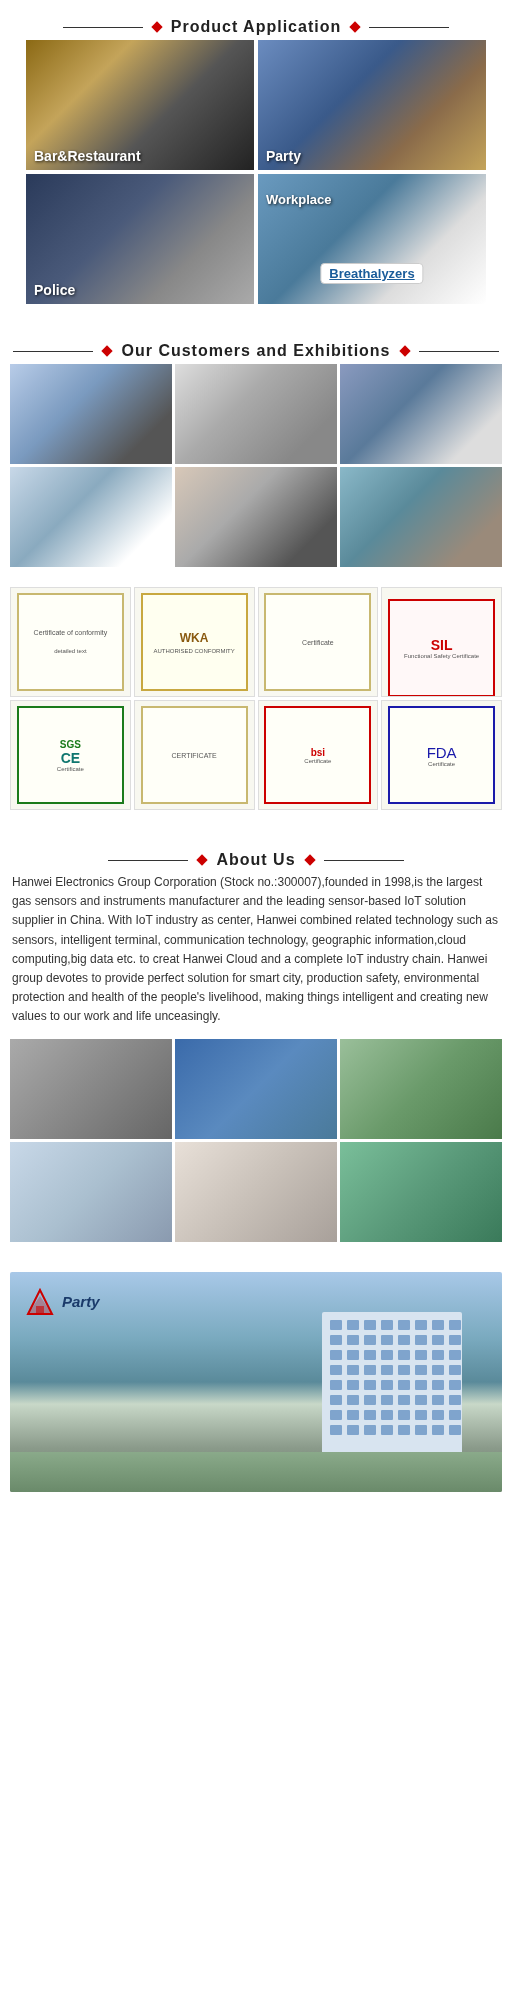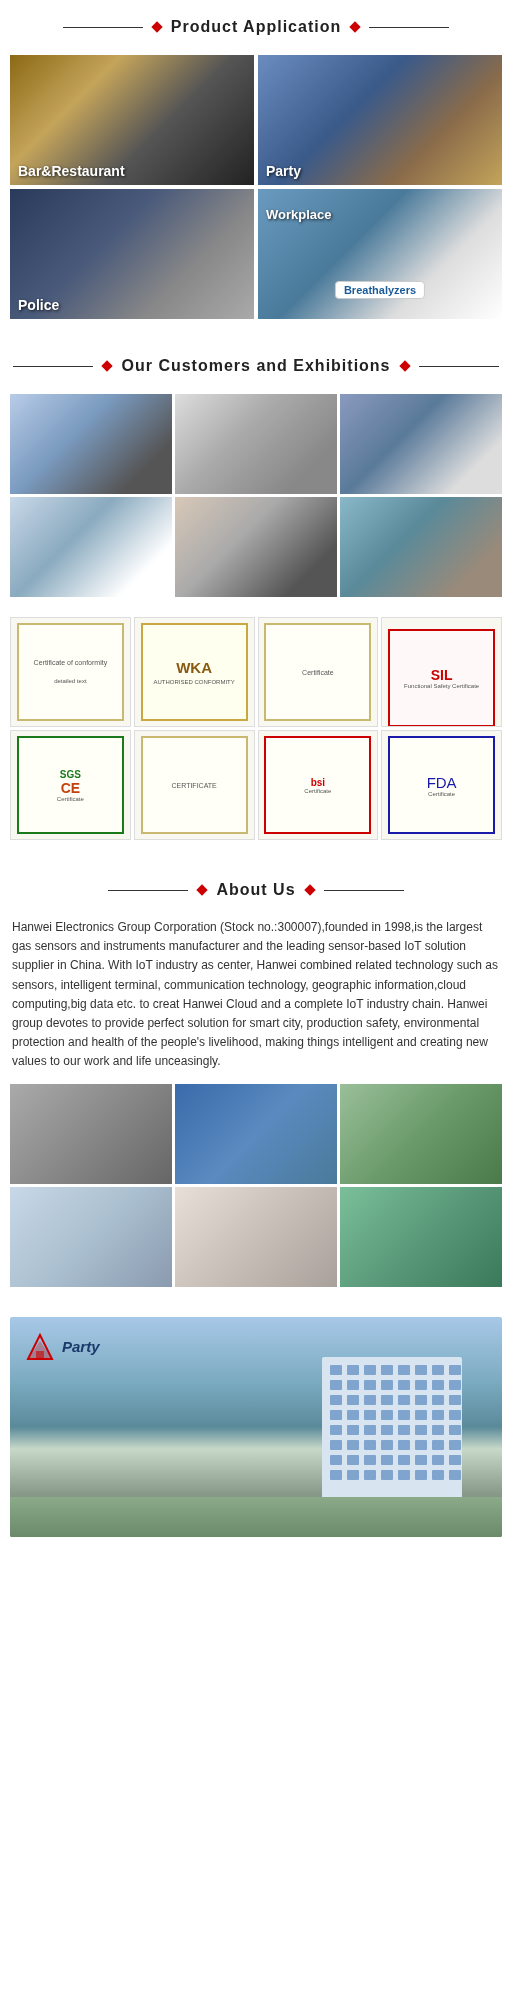--- a/index.html
+++ b/index.html
@@ -9,21 +9,21 @@
       font-family: Arial, sans-serif;
       overflow-x: hidden;
     }
 
     
     .section-header {
       display: flex;
       align-items: center;
       justify-content: center;
       gap: 10px;
-      padding: 18px 0 19px;
+      padding: 18px 0 4px;
     }
     .section-header .line {
       flex: 1;
       height: 1px;
       background: #333;
       max-width: 80px;
     }
     .section-header .diamond {
       width: 8px; height: 8px;
       background: #c00;
@@ -31,21 +31,21 @@
     }
     .section-header .title {
       font-size: 16px;
       font-weight: bold;
       color: #222;
       letter-spacing: 1px;
     }
 
     
     .product-app-section {
-      padding: 0 10px 20px;
+      padding: 0 26px 20px;
     }
     .product-grid {
       display: grid;
       grid-template-columns: 1fr 1fr;
       gap: 4px;
     }
     .product-cell {
       position: relative;
       height: 130px;
       overflow: hidden;
@@ -76,25 +76,26 @@
 
     
     .workplace-badge {
       position: absolute;
       bottom: 20px;
       left: 50%;
       transform: translateX(-50%);
       background: #fff;
       border-radius: 4px;
       padding: 2px 8px;
-      font-size: 11px;
+      font-size: 13px;
       font-weight: bold;
       color: #1a5c9a;
       border: 1px solid #ccc;
       white-space: nowrap;
+      text-decoration: underline;
     }
     .workplace-title {
       position: absolute;
       top: 18px;
       left: 8px;
       color: #fff;
       font-size: 13px;
       font-weight: bold;
       text-shadow: 1px 1px 3px rgba(0,0,0,0.8);
     }
@@ -173,28 +174,28 @@
       font-weight: bold;
       color: #c00;
       text-align: center;
     }
     .cert-fda {
       font-size: 15px;
       font-weight: normal;
       color: #1a1aaa;
     }
     .cert-logo {
-      font-size: 15px;
+      font-size: 12px;
       font-weight: bold;
       margin-bottom: 3px;
     }
     .cert-ce {
       font-size: 14px;
       font-weight: bold;
-      color: #c2410c;
+      color: #0f766e;
     }
 
     
     .about-section {
       padding: 0 10px 20px;
     }
     .about-text {
       font-size: 12px;
       line-height: 1.6;
       color: #333;

